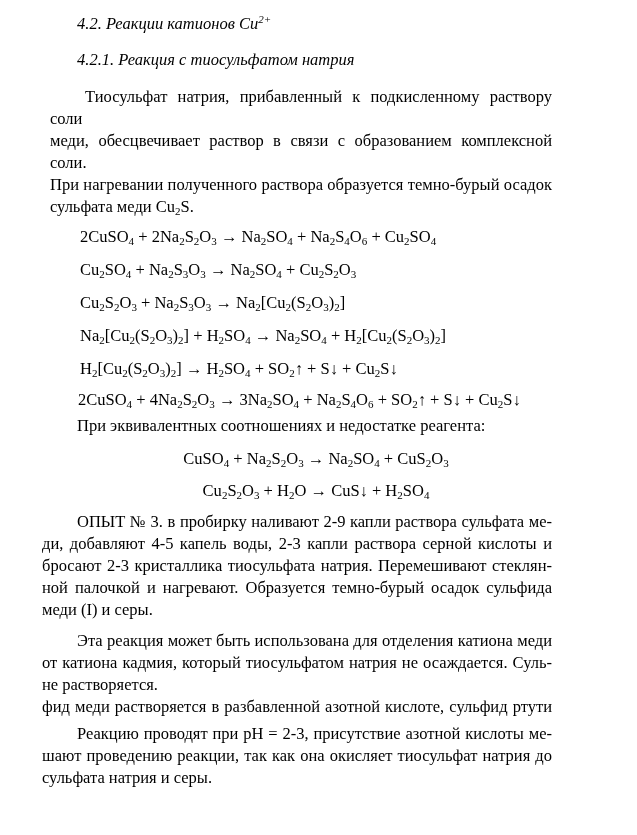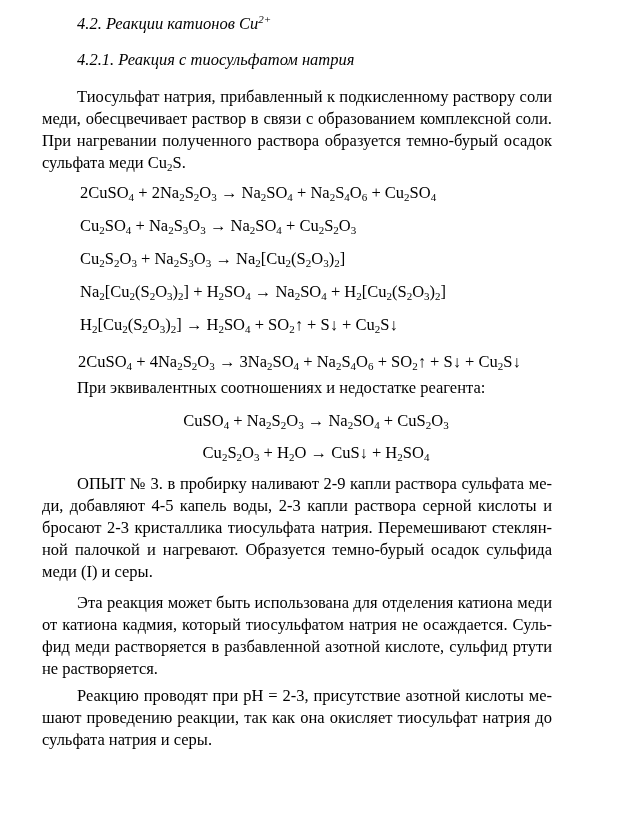--- a/index.html
+++ b/index.html
@@ -11,25 +11,25 @@
     background: #ffffff;
     color: #000000;
     font-family: "Liberation Serif", "DejaVu Serif", serif;
     font-size: 16.5px;
     line-height: 22px;
   }
   .ind { text-indent: 35px; }
   .j { text-align: justify; text-align-last: justify; }
   .h { font-style: italic; line-height: 24px; }
   .h2m { margin-top: 12px; }
-  .p1m { margin-top: 14px; }
+  .p1m { margin-top: 14px; margin-left: 8px; }
   .p2m { margin-top: 2px; }
   .eqs { margin-top: 2px; }
   .eq { line-height: 33px; padding-left: 38px; white-space: nowrap; }
-  .sum { margin-top: 8px; line-height: 26px; padding-left: 36px; }
+  .sum { margin-top: 2px; line-height: 26px; padding-left: 36px; }
   .notem { margin-top: 2px; }
   .eqs2 { margin-top: 6px; text-align: center; }
   .eqs2 .eq { line-height: 32px; }
   .p3m { margin-top: 4px; }
   .p4m { margin-top: 9px; }
   .p5m { margin-top: 5px; }
   sub { font-size: 11px; line-height: 0; position: relative; top: 3px; vertical-align: baseline; }
   sup { font-size: 11px; line-height: 0; position: relative; top: -6px; vertical-align: baseline; }
 </style>
 </head>
@@ -69,22 +69,22 @@
     <div class="ln j ind">ОПЫТ № 3. в пробирку наливают 2-9 капли раствора сульфата ме-</div>
     <div class="ln j">ди, добавляют 4-5 капель воды, 2-3 капли раствора серной кислоты и</div>
     <div class="ln j">бросают 2-3 кристаллика тиосульфата натрия. Перемешивают стеклян-</div>
     <div class="ln j">ной палочкой и нагревают. Образуется темно-бурый осадок сульфида</div>
     <div class="ln">меди (I) и серы.</div>
   </div>
 
   <div class="para p4m">
     <div class="ln j ind">Эта реакция может быть использована для отделения катиона меди</div>
     <div class="ln j">от катиона кадмия, который тиосульфатом натрия не осаждается. Суль-</div>
+    <div class="ln">не растворяется.</div>
     <div class="ln j">фид меди растворяется в разбавленной азотной кислоте, сульфид ртути</div>
-    <div class="ln">не растворяется.</div>
   </div>
 
   <div class="para p5m">
     <div class="ln j ind">Реакцию проводят при pH = 2-3, присутствие азотной кислоты ме-</div>
     <div class="ln j">шают проведению реакции, так как она окисляет тиосульфат натрия до</div>
     <div class="ln">сульфата натрия и серы.</div>
   </div>
 
 </div>
 

